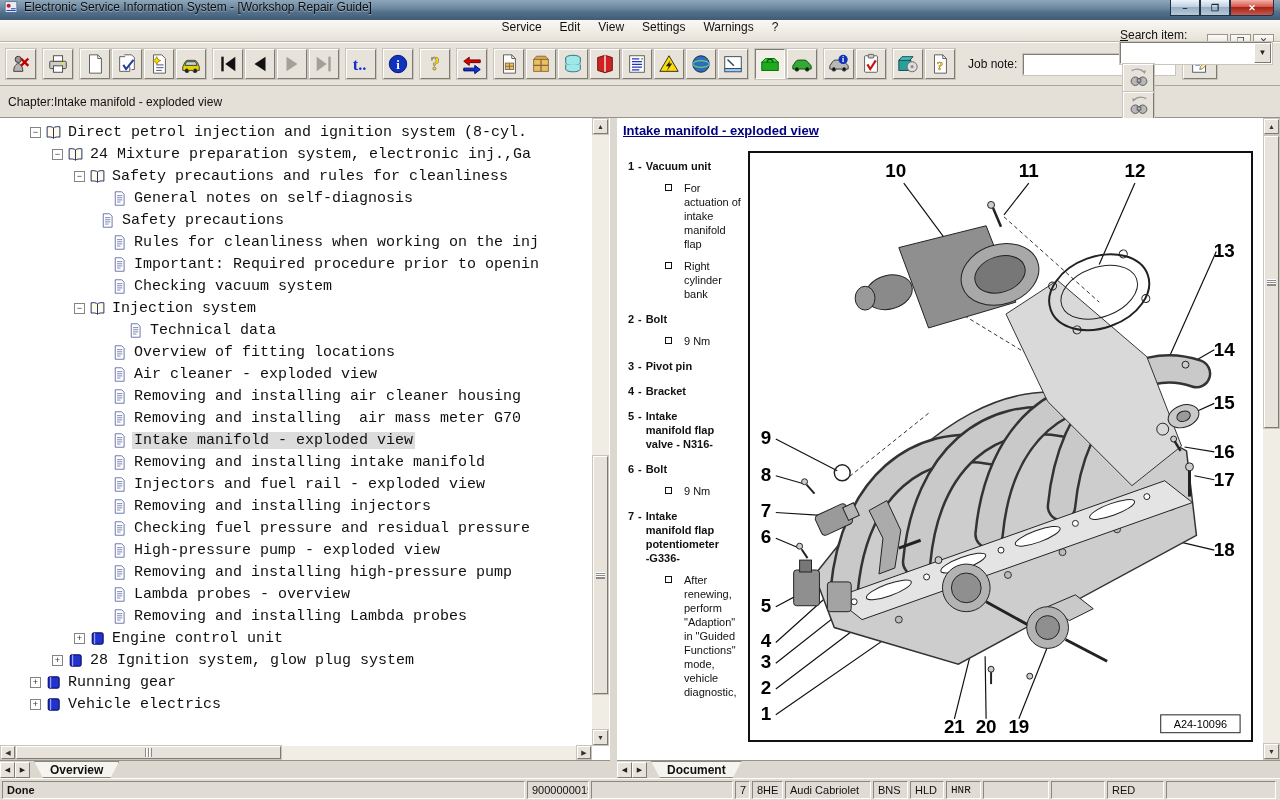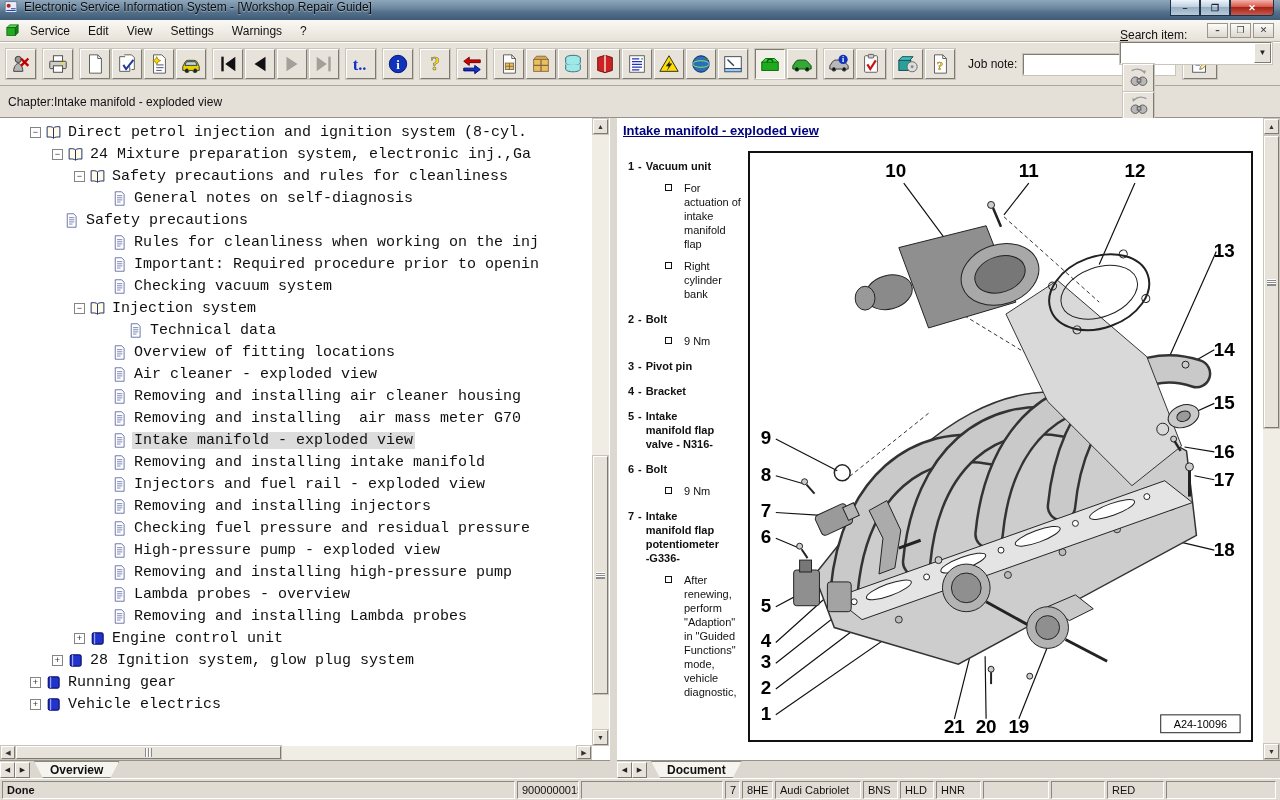--- a/index.html
+++ b/index.html
@@ -14,21 +14,21 @@
   .caption-controls { position:absolute; right:6px; top:0; display:flex; }
   .cap-btn { width:30px; height:16px; border:1px solid #1c3249; border-top:none;
     background:linear-gradient(#eef4fa,#bfd0e0 45%,#96adc2 50%,#b9cad9); color:#16293b;
     font:bold 9px "Liberation Sans",sans-serif; text-align:center; line-height:14px; }
   .cap-btn.close { width:44px; border-radius:0 0 4px 0;
     background:linear-gradient(#f3b3ac,#d8574a 45%,#a62417 50%,#c75a4e); color:#fff; }
 
   
   .menubar { position:absolute; left:0; top:20px; width:1280px; height:22px;
     background:linear-gradient(#faf8f4,#e7e2d8); border-bottom:1px solid #b8b4aa;
-    display:flex; align-items:center; padding:0 4px; }
+    display:flex; align-items:center; padding:0 4px;flex-direction:column; }
   .menu-item { padding:2px 9px; font-size:12px; color:#111; }
   .mdi-controls { margin-left:auto; display:flex; gap:2px; padding-right:2px; }
   .mdi-btn { width:21px; height:15px; border:1px solid #9a968c; background:linear-gradient(#fdfcfa,#dcd8ce);
     font:bold 9px "DejaVu Sans",sans-serif; color:#3a3a3a; text-align:center; line-height:13px; }
 
   
   .toolbar { position:absolute; left:0; top:42px; width:1280px; height:44px; background:#e7e3db;
     border-top:1px solid #fff; border-bottom:1px solid #aaa69c; display:flex; align-items:center; padding-left:6px; }
   .tgroup { display:flex; margin-right:5px; }
   .tbtn { width:30px; height:30px; margin-right:2px; background:#e7e3db;
@@ -433,21 +433,21 @@
               <path d="M12 5.5V20" stroke="#223366" stroke-width="1.4"></path>
             </svg></span><span class="tree-label">24 Mixture preparation system, electronic inj.,Ga</span></div>
         <div class="tree-row" style="padding-left:74px"><span class="expander">−</span><span class="tree-ico"><svg width="17" height="17" viewBox="0 0 24 24">
               <path d="M12 5.5C10 3.8 7 3.4 3 4v14.5c4-.6 7 0 9 1.5 2-1.5 5-2.1 9-1.5V4c-4-.6-7-.2-9 1.5z" fill="#fffbe8" stroke="#223366" stroke-width="1.4"></path>
               <path d="M12 5.5V20" stroke="#223366" stroke-width="1.4"></path>
             </svg></span><span class="tree-label">Safety precautions and rules for cleanliness</span></div>
         <div class="tree-row" style="padding-left:96px"><span class="exp-spacer"></span><span class="tree-ico"><svg width="17" height="17" viewBox="0 0 24 24">
               <path d="M6 2.5h9l3.5 3.5v15.5H6z" fill="#fff" stroke="#334488"></path>
               <path d="M8.5 8h7.5M8.5 11h7.5M8.5 14h7.5M8.5 17h5" stroke="#334488" stroke-width="0.9"></path>
             </svg></span><span class="tree-label">General notes on self-diagnosis</span></div>
-        <div class="tree-row" style="padding-left:48px"><span class="exp-spacer"></span><span class="tree-ico"><svg width="17" height="17" viewBox="0 0 24 24">
+        <div class="tree-row" style="padding-left:84px"><span class="exp-spacer"></span><span class="tree-ico"><svg width="17" height="17" viewBox="0 0 24 24">
               <path d="M6 2.5h9l3.5 3.5v15.5H6z" fill="#fff" stroke="#334488"></path>
               <path d="M8.5 8h7.5M8.5 11h7.5M8.5 14h7.5M8.5 17h5" stroke="#334488" stroke-width="0.9"></path>
             </svg></span><span class="tree-label">Safety precautions</span></div>
         <div class="tree-row" style="padding-left:96px"><span class="exp-spacer"></span><span class="tree-ico"><svg width="17" height="17" viewBox="0 0 24 24">
               <path d="M6 2.5h9l3.5 3.5v15.5H6z" fill="#fff" stroke="#334488"></path>
               <path d="M8.5 8h7.5M8.5 11h7.5M8.5 14h7.5M8.5 17h5" stroke="#334488" stroke-width="0.9"></path>
             </svg></span><span class="tree-label">Rules for cleanliness when working on the inj</span></div>
         <div class="tree-row" style="padding-left:96px"><span class="exp-spacer"></span><span class="tree-ico"><svg width="17" height="17" viewBox="0 0 24 24">
               <path d="M6 2.5h9l3.5 3.5v15.5H6z" fill="#fff" stroke="#334488"></path>
               <path d="M8.5 8h7.5M8.5 11h7.5M8.5 14h7.5M8.5 17h5" stroke="#334488" stroke-width="0.9"></path>
@@ -782,18 +782,18 @@
 
 <div class="statusbar" id="statusbar">
     <div class="status-cell grow">Done</div>
     <div class="status-cell" style="width: 62px;">9000000015</div>
     <div class="status-cell" style="width: 142px;"></div>
     <div class="status-cell" style="width: 15px;">7</div>
     <div class="status-cell" style="width: 31px;">8HE</div>
     <div class="status-cell" style="width: 86px;">Audi Cabriolet</div>
     <div class="status-cell" style="width: 35px;">BNS</div>
     <div class="status-cell" style="width: 34px;">HLD</div>
-    <div class="status-cell" style="width: 45px;">HNR</div>
+    <div class="status-cell" style="width: 35px; font-family: Liberation Mono, monospace;">HNR</div>
     <div class="status-cell" style="width: 66px;"></div>
     <div class="status-cell" style="width: 54px;"></div>
     <div class="status-cell" style="width: 57px;">RED</div>
     <div class="status-cell" style="width: 110px;"></div>
   </div>
 
 </body></html>

